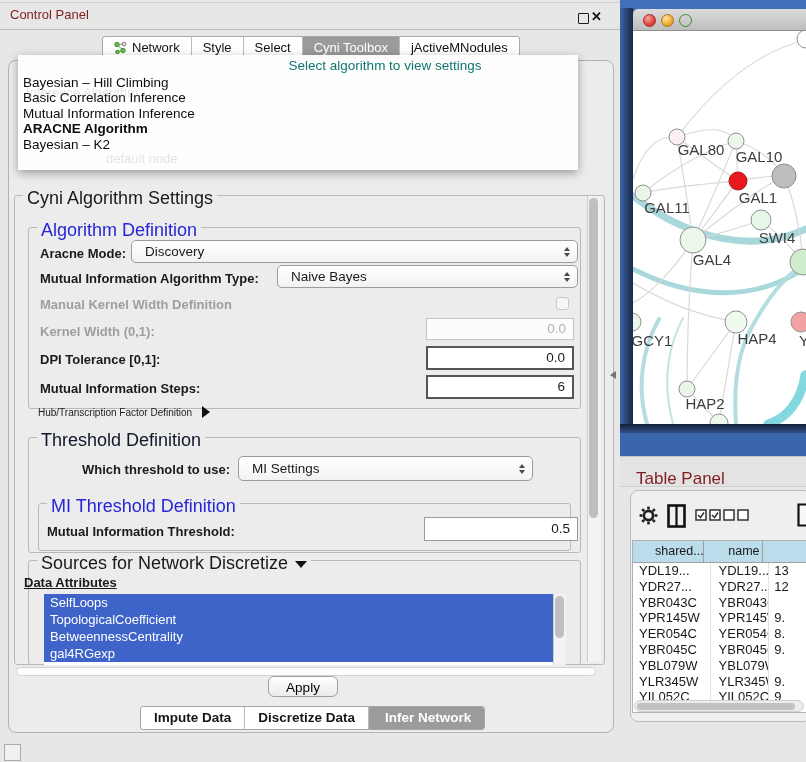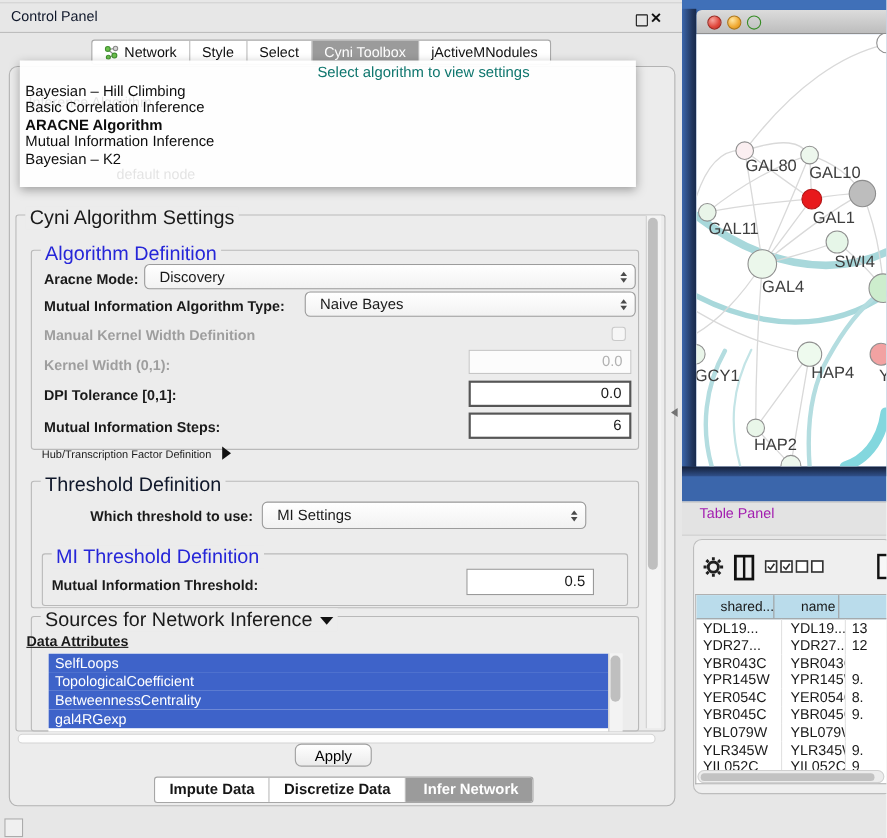--- a/index.html
+++ b/index.html
@@ -1,26 +1,26 @@
 <!DOCTYPE html>
 <html><head>
 <meta charset="utf-8">
 <style>
   html,body{margin:0;padding:0;}
   .root{position:relative;width:806px;height:762px;background:#e7e7e7;overflow:hidden;
         font-family:"Liberation Sans",sans-serif;color:#1a1a1a;-webkit-font-smoothing:antialiased;}
   .topline{position:absolute;left:0;top:2px;width:620px;height:1px;background:#d2d2d2;}
   
   .cp-titlebar{position:absolute;left:0;top:0;width:620px;height:29px;border-bottom:1px solid #bdbdbd;}
-  .cp-title{position:absolute;left:10px;top:7px;font-size:13px;color:#0f172a;}
+  .cp-title{position:absolute;left:10px;top:7px;font-size:13px;color:#7f1d1d;}
   .float-ic{position:absolute;left:578px;top:13px;width:9px;height:9px;border:1.6px solid #1a1a1a;border-radius:1px;}
   .close-ic{position:absolute;left:591px;top:9px;font-size:13px;font-weight:bold;color:#111;}
   .cp-panel{position:absolute;left:8px;top:60px;width:604px;height:671px;border:1px solid #b3b3b3;border-radius:8px;background:#ececec;}
   
-  .tabbar{position:absolute;left:83px;top:36px;height:21px;display:flex;background:#fff;border:1px solid #a9a9a9;border-radius:3px;font-size:13px;overflow:hidden;z-index:5;}
+  .tabbar{position:absolute;left:102px;top:36px;height:21px;display:flex;background:#fff;border:1px solid #a9a9a9;border-radius:3px;font-size:13px;overflow:hidden;z-index:5;}
   .tab{display:flex;align-items:center;gap:5px;padding:0 11px;border-right:1px solid #bcbcbc;white-space:nowrap;color:#111;}
   .tab:last-child{border-right:none;}
   .tab.selected{background:#9b9b9b;color:#fff;}
   
   .algo-popup{position:absolute;left:18px;top:55px;width:560px;height:115px;background:rgba(255,255,255,0.95);
               box-shadow:0 3px 9px rgba(0,0,0,0.35);z-index:30;font-size:13.5px;}
   .popup-placeholder{position:absolute;left:170px;top:3px;width:394px;text-align:center;color:#0f766e;}
   .popup-items{position:absolute;left:5px;top:20px;right:4px;}
   .popup-item{height:15.4px;line-height:15.4px;color:#0d0d0d;white-space:nowrap;}
   .popup-item.bold{font-weight:bold;}
@@ -63,21 +63,21 @@
   .net-bottomshadow{position:absolute;left:0;top:424px;width:186px;height:9px;background:linear-gradient(#141f38,#30508a);}
   .net-window{position:absolute;left:13px;top:9px;width:173px;height:415px;}
   .win-titlebar{position:absolute;left:0;top:0;width:173px;height:22px;background:linear-gradient(#dcdcdc,#bdbdbd);border-bottom:1px solid #8f8f8f;border-top-left-radius:5px;box-sizing:border-box;}
   .tl{position:absolute;top:5px;width:11px;height:11px;border-radius:50%;}
   .tl.red{left:10px;background:radial-gradient(circle at 35% 30%,#f7a59d,#df453a 60%,#bb2f26);border:0.5px solid #9e2921;}
   .tl.yellow{left:28px;background:radial-gradient(circle at 35% 30%,#ffe6a0,#f0a830 60%,#cf8a1c);border:0.5px solid #b07716;}
   .tl.green{left:46px;background:radial-gradient(circle at 35% 30%,#c4efb2,#55c43e 60%,#3d9e2b;);border:0.5px solid #368c24;}
   .win-canvas{position:absolute;left:0;top:22px;width:173px;height:393px;background:#fff;overflow:hidden;}
   
   .tp-bar{position:absolute;left:620px;top:456px;width:186px;height:31px;background:#e3e3e3;border-top:1px solid #c6c6c6;border-bottom:1px solid #cfcfcf;box-sizing:border-box;}
-  .tp-title{position:absolute;left:16px;top:2px;font-size:13px;color:#a21caf;}
+  .tp-title{position:absolute;left:16px;top:12px;font-size:17px;color:#7f1d1d;}
   .tp-container{position:absolute;left:630px;top:490px;width:182px;height:232px;background:#efefef;border:1px solid #bdbdbd;border-radius:8px;box-sizing:border-box;}
   .tp-toolbar-icon{position:absolute;}
   .tp-table{position:absolute;left:1px;top:49px;width:180px;height:173px;background:#fff;border:1px solid #b0b0b0;border-right:none;box-sizing:border-box;overflow:hidden;}
   .thead{display:flex;height:21px;background:#badceb;border-bottom:1px solid #9f9f9f;font-size:12.5px;}
   .th{box-sizing:border-box;border-right:1px solid #9f9f9f;text-align:center;line-height:20px;overflow:hidden;white-space:nowrap;margin-left:22px;}
   .tbody{position:relative;}
   .trow{display:flex;height:15.8px;font-size:13px;}
   .td{box-sizing:border-box;border-right:1px solid #e2e2e2;line-height:15.8px;overflow:hidden;white-space:nowrap;}
   .tp-hscroll{position:absolute;left:3px;top:209px;width:170px;height:12px;background:#ececec;border:1px solid #d0d0d0;border-radius:6px;box-sizing:border-box;}
   .tp-hthumb{position:absolute;left:2px;top:1.5px;width:158px;height:7px;background:#c2c2c2;border-radius:4px;}
@@ -125,22 +125,22 @@
 
   <div class="algo-popup">
     <div class="ghost-layer">
         <div class="ghost" style="left: 8px; top: 30px;">Inference Algorithm</div>
         <div class="ghost" style="left: 88px; top: 96px;">default node</div>
       </div>
     <div class="popup-placeholder">Select algorithm to view settings</div>
     <div class="popup-items">
         <div class="popup-item">Bayesian – Hill Climbing</div>
         <div class="popup-item">Basic Correlation Inference</div>
+        <div class="popup-item">Mutual Information Inference</div>
         <div class="popup-item bold">ARACNE Algorithm</div>
-        <div class="popup-item">Mutual Information Inference</div>
         <div class="popup-item">Bayesian – K2</div>
       </div>
   </div>
 
   <div class="groupbox" style="left:14px;top:195px;width:589px;height:468px;">
     <span class="gb-title">Cyni Algorithm Settings</span>
   </div>
   <div class="vscroll" style="left:587px;top:196px;width:13px;height:466px;">
     <div class="vthumb" style="top:2px;height:320px;"></div>
   </div>
@@ -191,26 +191,26 @@
     <span>MI Settings</span>
     <span class="stepper">
         <span class="tri-up"></span>
         <span class="tri-down"></span>
       </span>
   </div>
   <div class="groupbox" style="left:38px;top:503px;width:531px;height:46px;">
     <span class="gb-title t-blue">MI Threshold Definition</span>
   </div>
   <span class="lbl" style="left:47px;top:524px;">Mutual Information Threshold:</span>
-  <div class="field" style="left:424px;top:517px;width:116px;height:24px;line-height:22px;">
+  <div class="field" style="left:424px;top:517px;width:154px;height:24px;line-height:22px;">
     <span>0.5</span>
   </div>
 
   <div class="groupbox" style="left:28px;top:560px;width:551px;height:103px;">
-    <span class="gb-title"><span>Sources for Network Inference</span><span class="arrow-down"></span></span>
+    <span class="gb-title"><span>Sources for Network Discretize</span><span class="arrow-down"></span></span>
   </div>
   <span class="lbl" style="left:24px;top:575px;text-decoration:underline;">Data Attributes</span>
   <div class="attr-list">
       <div class="attr-item">SelfLoops</div>
       <div class="attr-item">TopologicalCoefficient</div>
       <div class="attr-item">BetweennessCentrality</div>
       <div class="attr-item">gal4RGexp</div>
     </div>
   <div class="vscroll" style="left:553px;top:594px;width:12px;height:71px;">
     <div class="vthumb" style="top:2px;height:42px;"></div>

